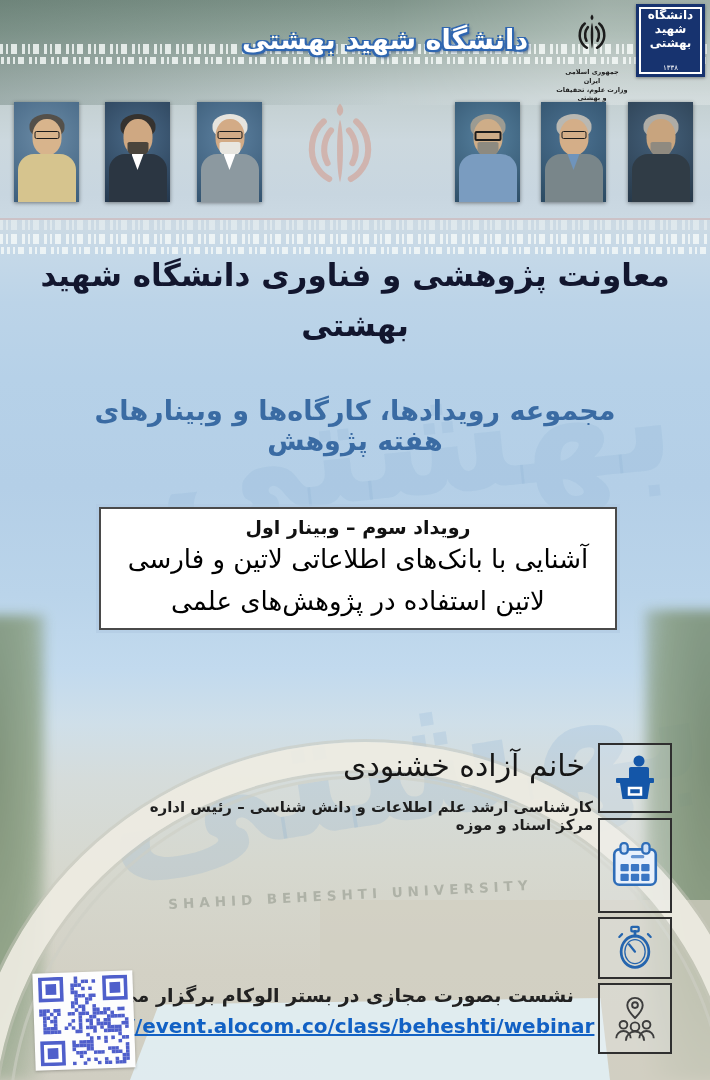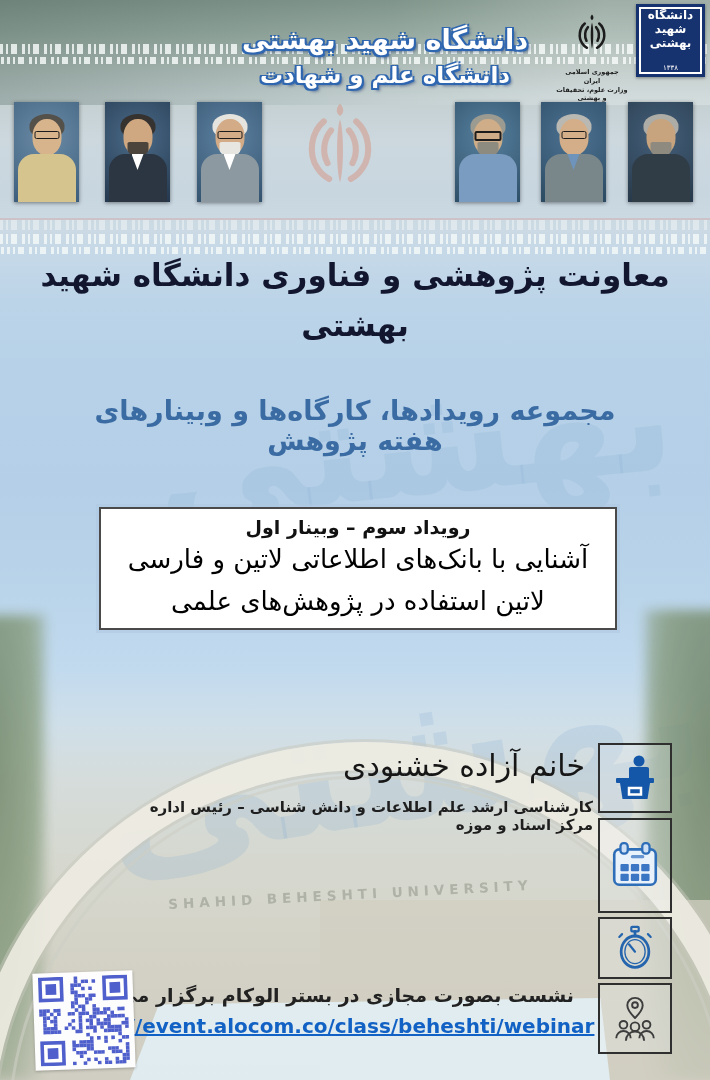--- a/index.html
+++ b/index.html
@@ -111,21 +111,20 @@
   <div class="abs tree tree-l"></div>
   <div class="abs tree tree-r"></div>
   <div class="abs wall"></div>
   <div class="abs arch"></div>
   <div class="abs arch2"></div>
   <div class="abs arch-text">SHAHID BEHESHTI UNIVERSITY</div>
   <div class="abs panel"></div>
 
   <div class="abs header">
     <div class="l1">دانشگاه شهید بهشتی</div>
-    <div class="l2">دانشگاه علم و شهادت</div>
   </div>
 
   <div class="abs gov">
     <svg width="60" height="54" viewBox="0 0 60 60">
       <g fill="#1c1c1c">
         <path d="M30 5c2.2 2.4 2.2 4.8 0 6.4-2.2-1.6-2.2-4 0-6.4z"></path>
         <path d="M30 14c1.9 5 1.9 23 0 29-1.9-6-1.9-24 0-29z"></path>
       </g>
       <g fill="none" stroke="#1c1c1c" stroke-width="2.8" stroke-linecap="round">
         <path d="M22 15c-6 5-7.5 15-3 22 1.4 2.2 3.2 3.9 5.4 5"></path>

